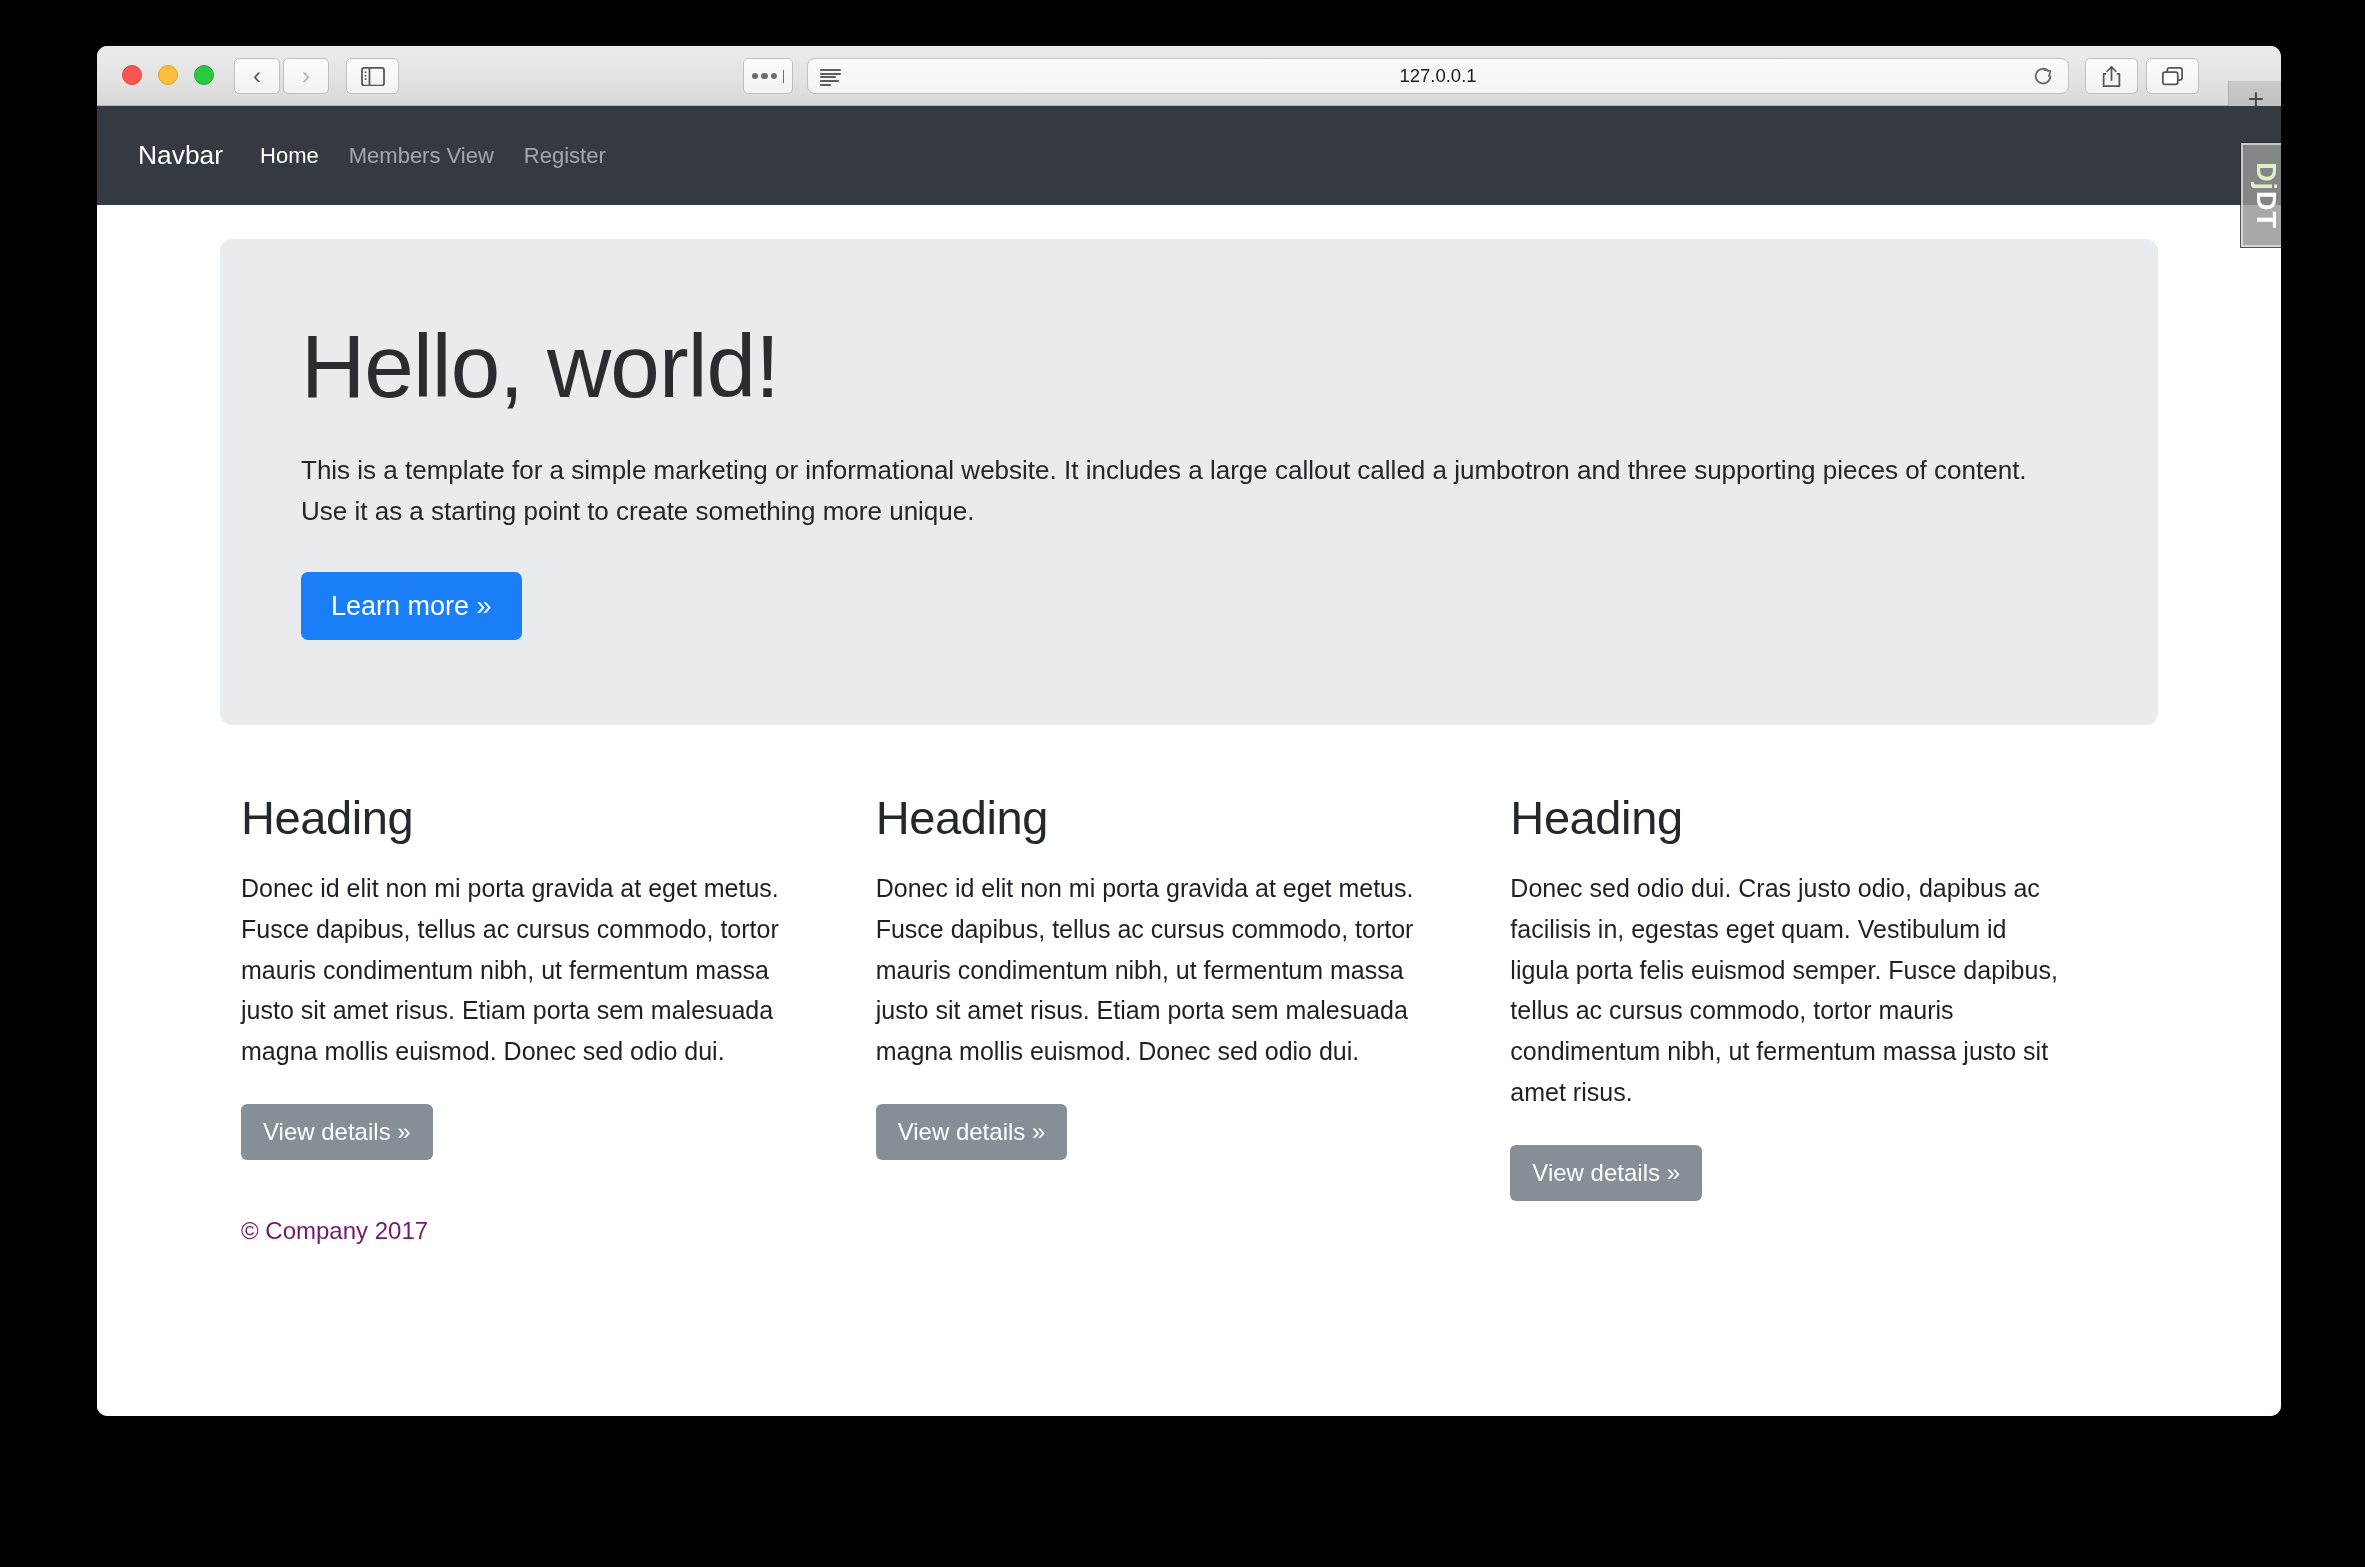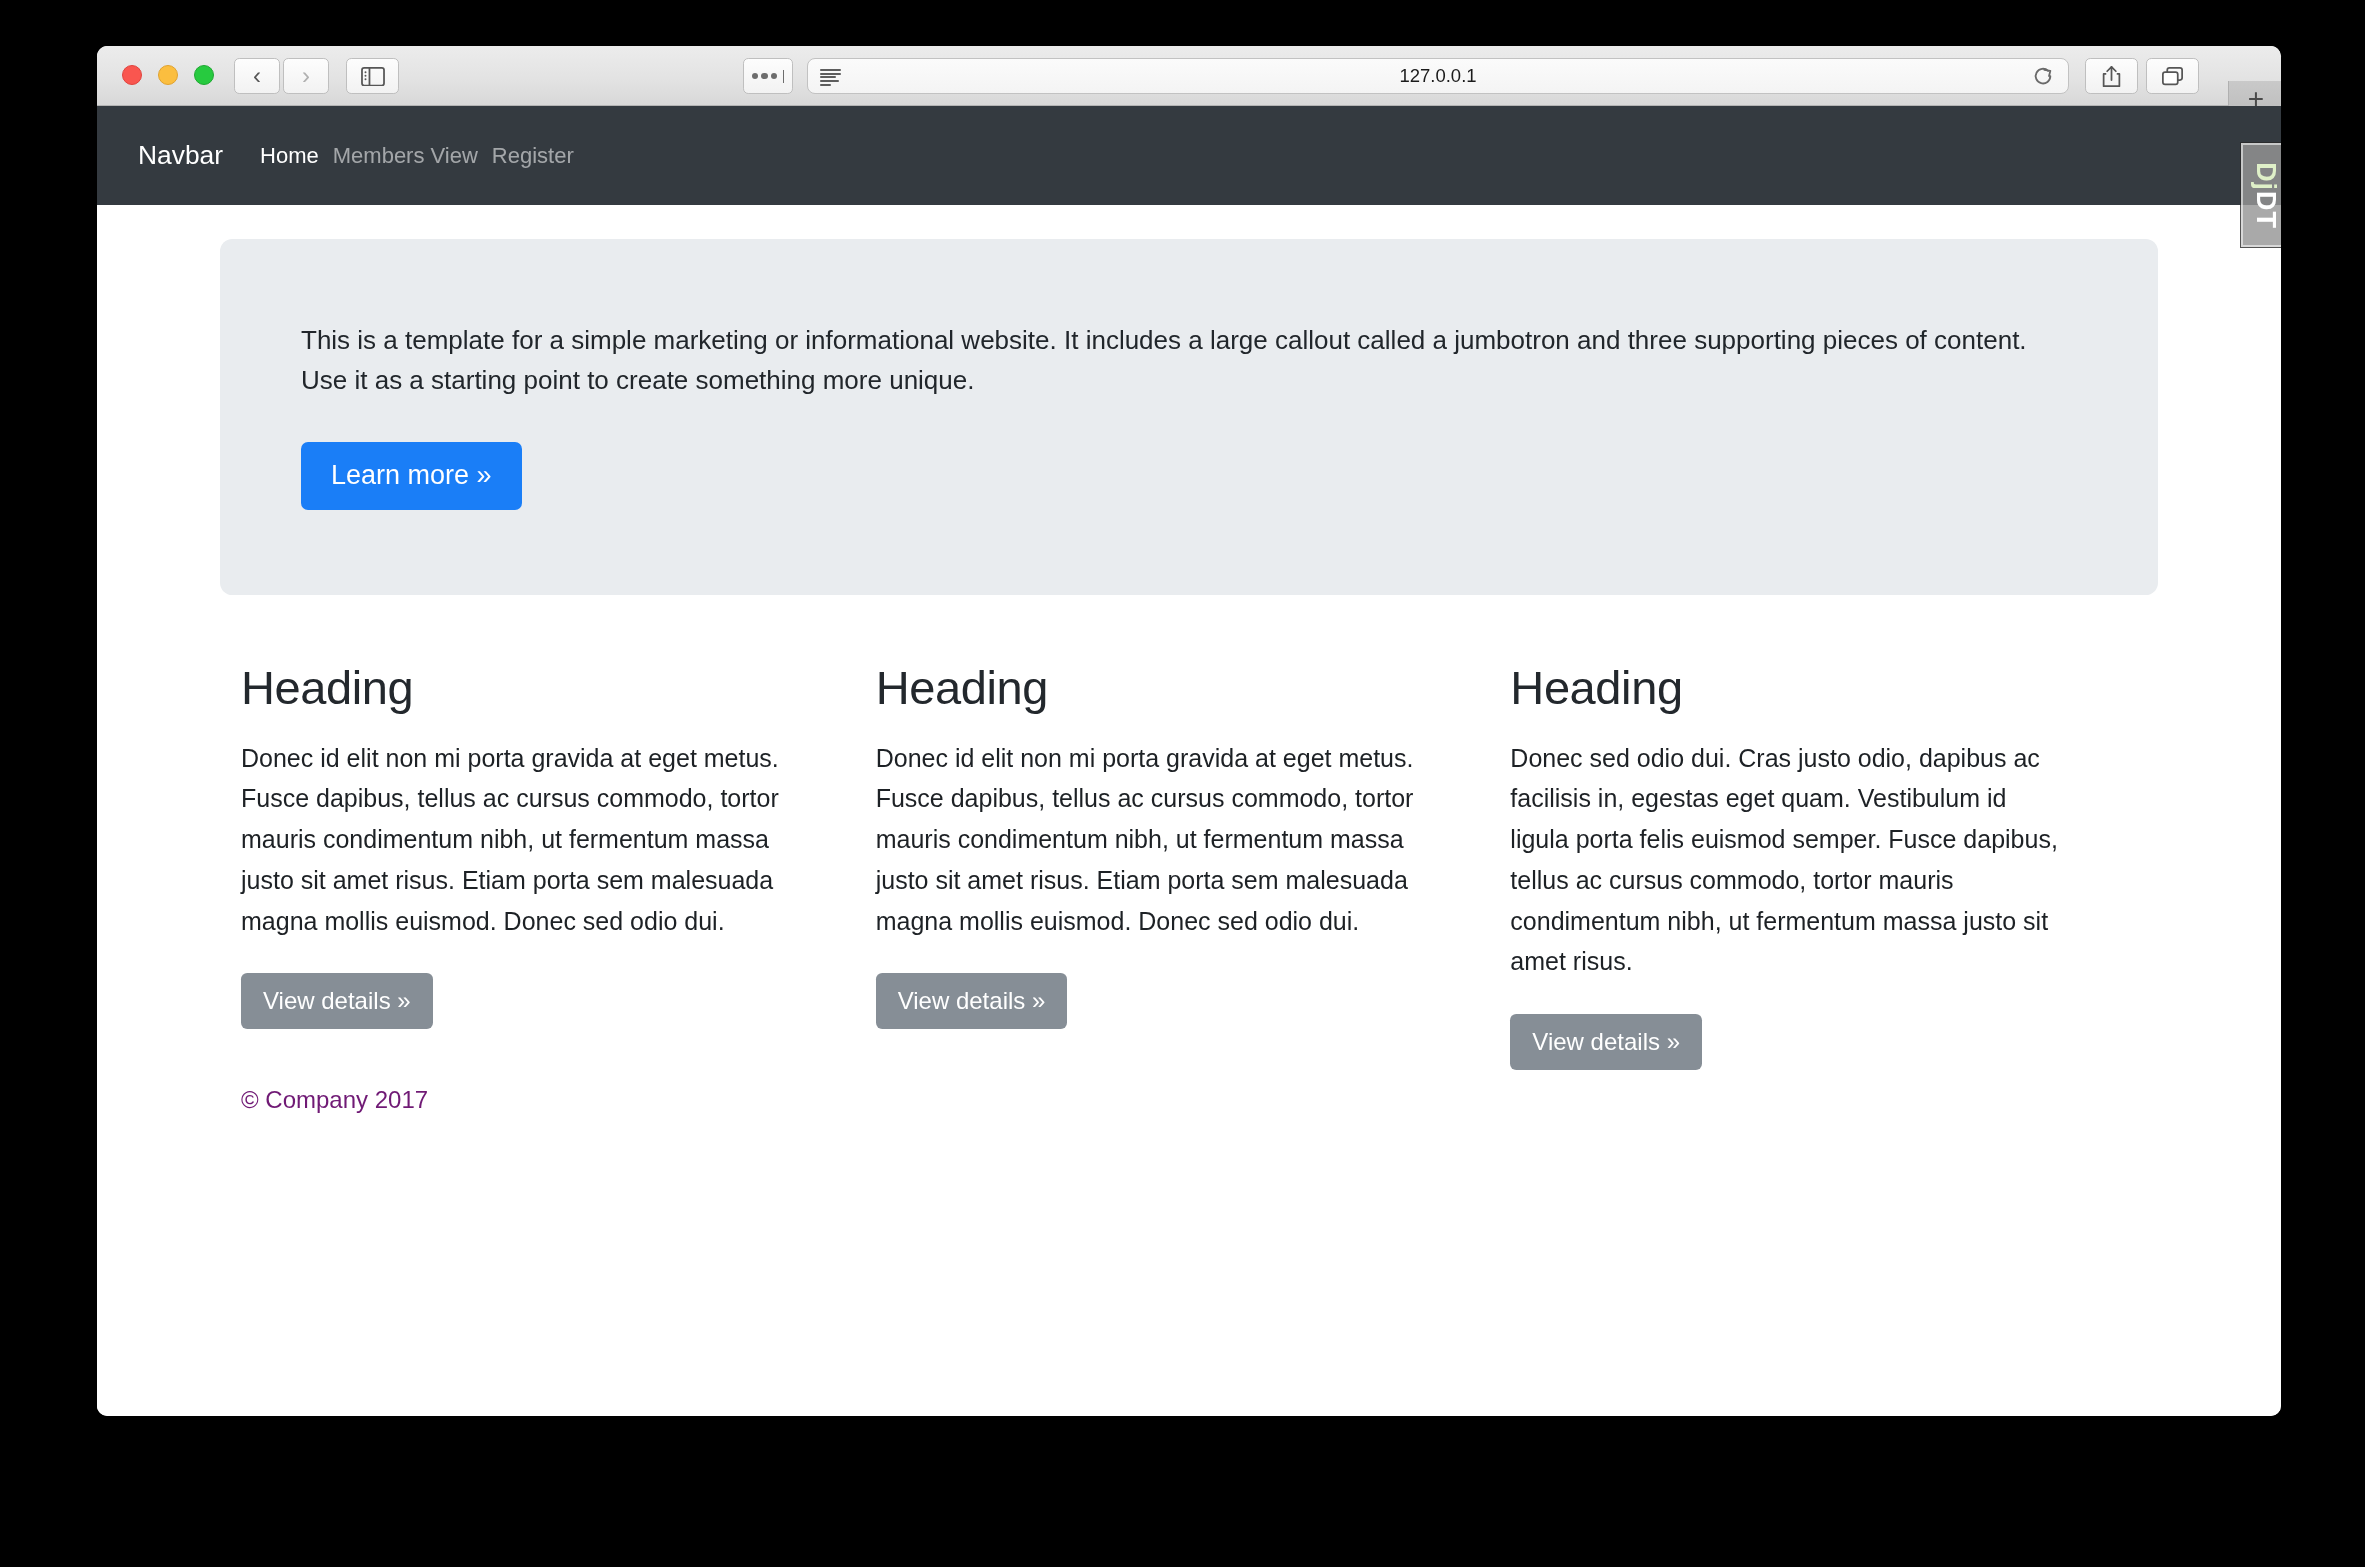--- a/index.html
+++ b/index.html
@@ -159,21 +159,21 @@
   }
   .navbar-brand {
     font-size: 26.4px;
     color: #ffffff;
     margin-right: 37px;
     white-space: nowrap;
   }
   .nav-links {
     display: flex;
     align-items: flex-end;
-    gap: 14px;
+    gap: 30px;
   }
   .nav-link {
     font-size: 22px;
     color: rgba(255,255,255,0.55);
     white-space: nowrap;
   }
   .nav-link.active { color: #ffffff; }
 
   .nav-form {
     position: absolute;
@@ -403,20 +403,21 @@
 
 
       <div class="djdt-tab">
         <span class="djdt-label"><span class="g">Dj</span>DT</span>
       </div>
     </div>
 
     <div class="container">
 
       <div class="jumbotron">
+        <h1 class="jumbo-title">Hello, world!</h1>
         <p class="jumbo-lead">This is a template for a simple marketing or informational website. It includes a large callout called a jumbotron and three supporting pieces of content. Use it as a starting point to create something more unique.</p>
         <button class="btn-primary">Learn more »</button>
       </div>
 
       <div class="row">
         <div class="col">
           <h2 class="col-heading">Heading</h2>
           <p class="col-text">Donec id elit non mi porta gravida at eget metus. Fusce dapibus, tellus ac cursus commodo, tortor mauris condimentum nibh, ut fermentum massa justo sit amet risus. Etiam porta sem malesuada magna mollis euismod. Donec sed odio dui.</p>
           <button class="btn-secondary">View details »</button>
         </div>

